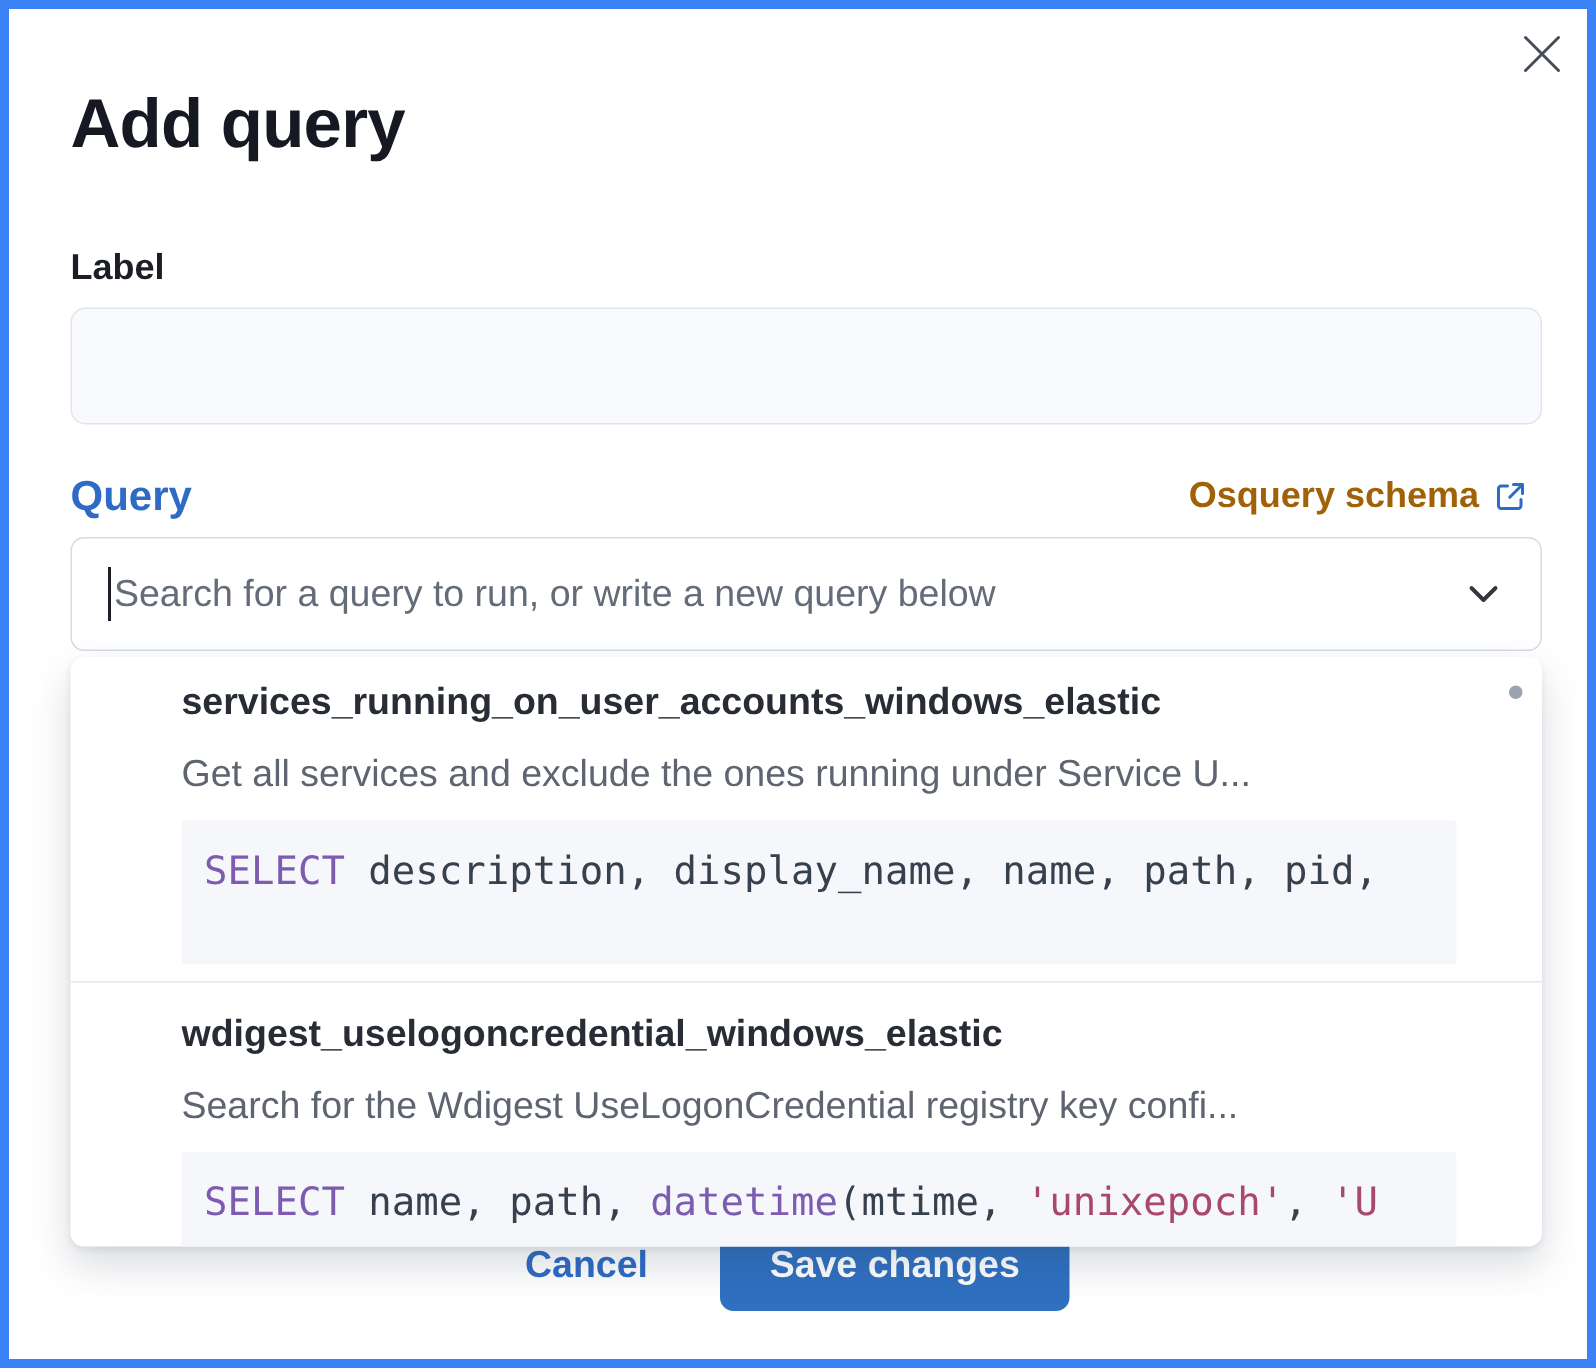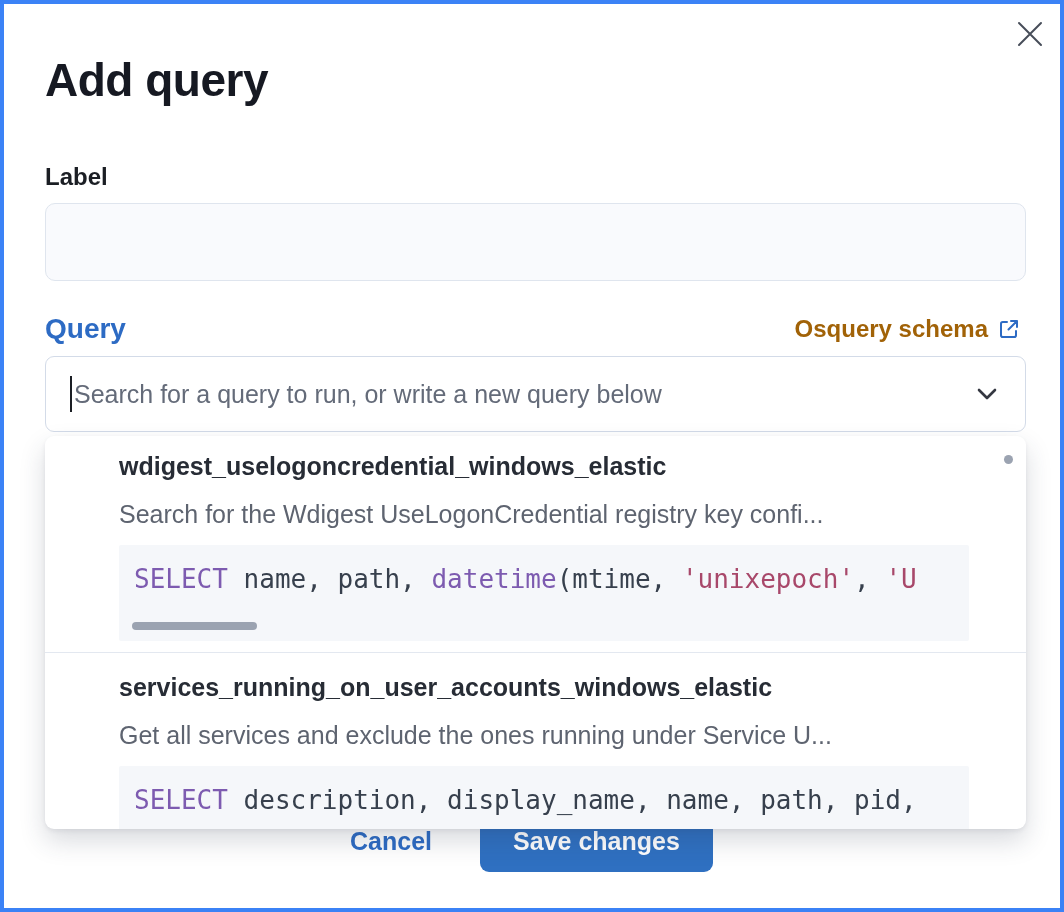--- a/index.html
+++ b/index.html
@@ -4,21 +4,21 @@
 <style>
   * { margin: 0; padding: 0; box-sizing: border-box; }
   html, body { background: #ffffff; }
   body { font-family: "Liberation Sans", "DejaVu Sans", sans-serif; }
 
   .modal {
     position: relative;
     width: 1064px;
     height: 912px;
     background: #ffffff;
-    border: 4px solid #3b82f6;
+    border: 6px solid #3b82f6;
     overflow: hidden;
   }
 
   
   .close-btn {
     position: absolute;
     top: 12px; right: 12px;
     width: 36px; height: 36px;
     background: transparent;
     border: none;
@@ -234,33 +234,33 @@
   </div>
 
   <div class="footer">
     <button class="cancel-btn">Cancel</button>
     <button class="save-btn">Save changes</button>
   </div>
 
   <div class="dropdown-panel">
     <div id="options-container">
   <div class="option">
+    <div class="option-title">services_running_on_user_accounts_windows_elastic</div>
+    <div class="option-desc">Get all services and exclude the ones running under Service U...</div>
+    <div class="option-code">
+      <div class="code-line"><span class="tok-kw">SELECT</span><span class="tok-pl"> description, display_name, name, path, pid,</span></div>
+
+    </div>
+  </div>
+
+  <div class="option">
     <div class="option-title">wdigest_uselogoncredential_windows_elastic</div>
     <div class="option-desc">Search for the Wdigest UseLogonCredential registry key confi...</div>
     <div class="option-code">
       <div class="code-line"><span class="tok-kw">SELECT</span><span class="tok-pl"> name, path, </span><span class="tok-kw">datetime</span><span class="tok-pl">(mtime, </span><span class="tok-st">'unixepoch'</span><span class="tok-pl">, </span><span class="tok-st">'U</span></div>
       <div class="code-hscroll-thumb"></div>
     </div>
   </div>
-
-  <div class="option">
-    <div class="option-title">services_running_on_user_accounts_windows_elastic</div>
-    <div class="option-desc">Get all services and exclude the ones running under Service U...</div>
-    <div class="option-code">
-      <div class="code-line"><span class="tok-kw">SELECT</span><span class="tok-pl"> description, display_name, name, path, pid,</span></div>
-
-    </div>
-  </div>
 </div>
     <div class="panel-vscroll-thumb"></div>
   </div>
 
 </div>
 
 </body></html>

